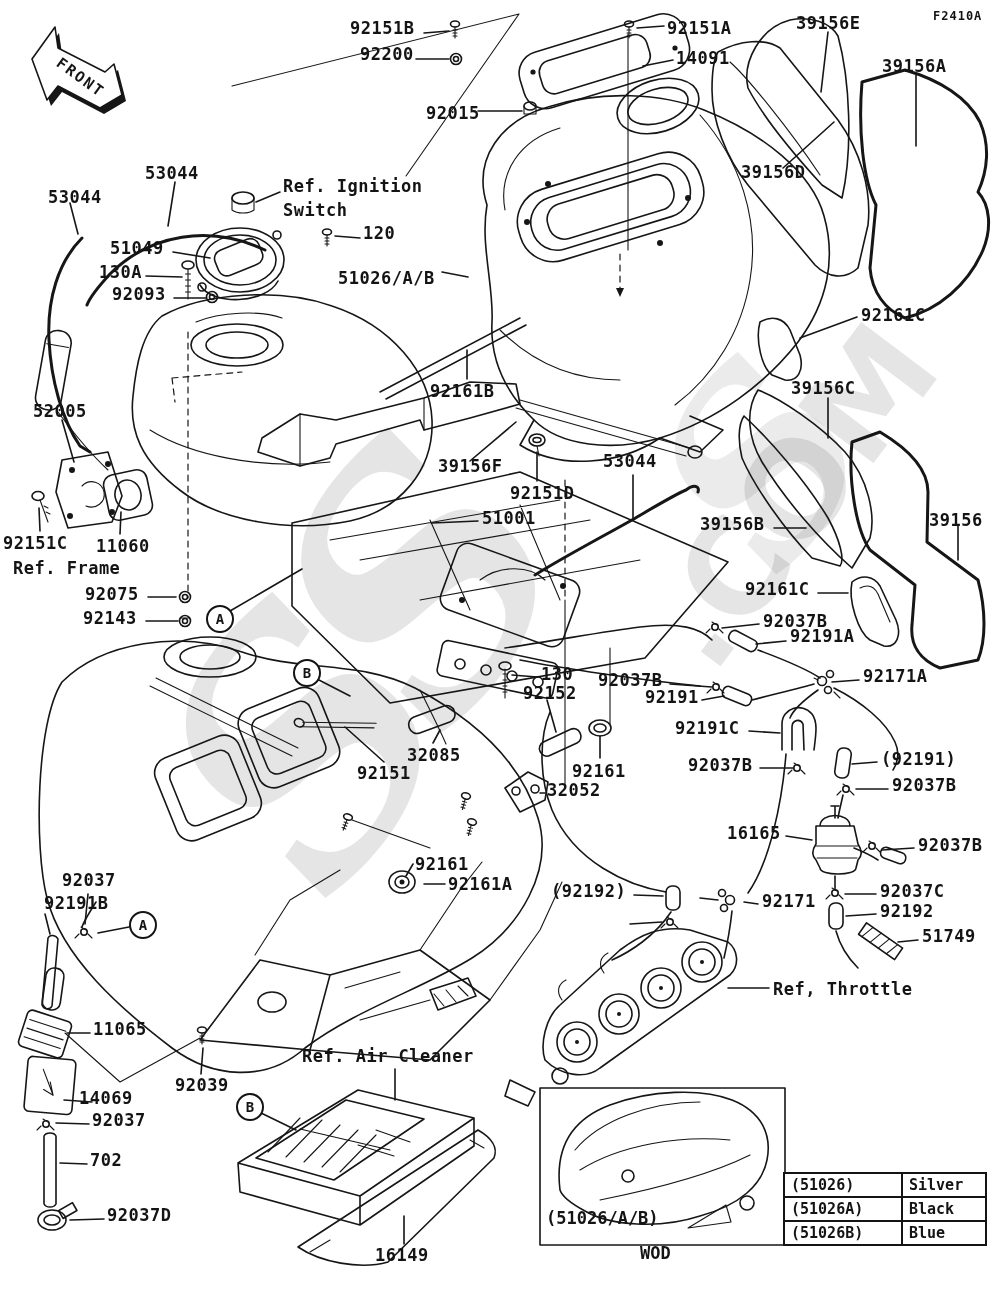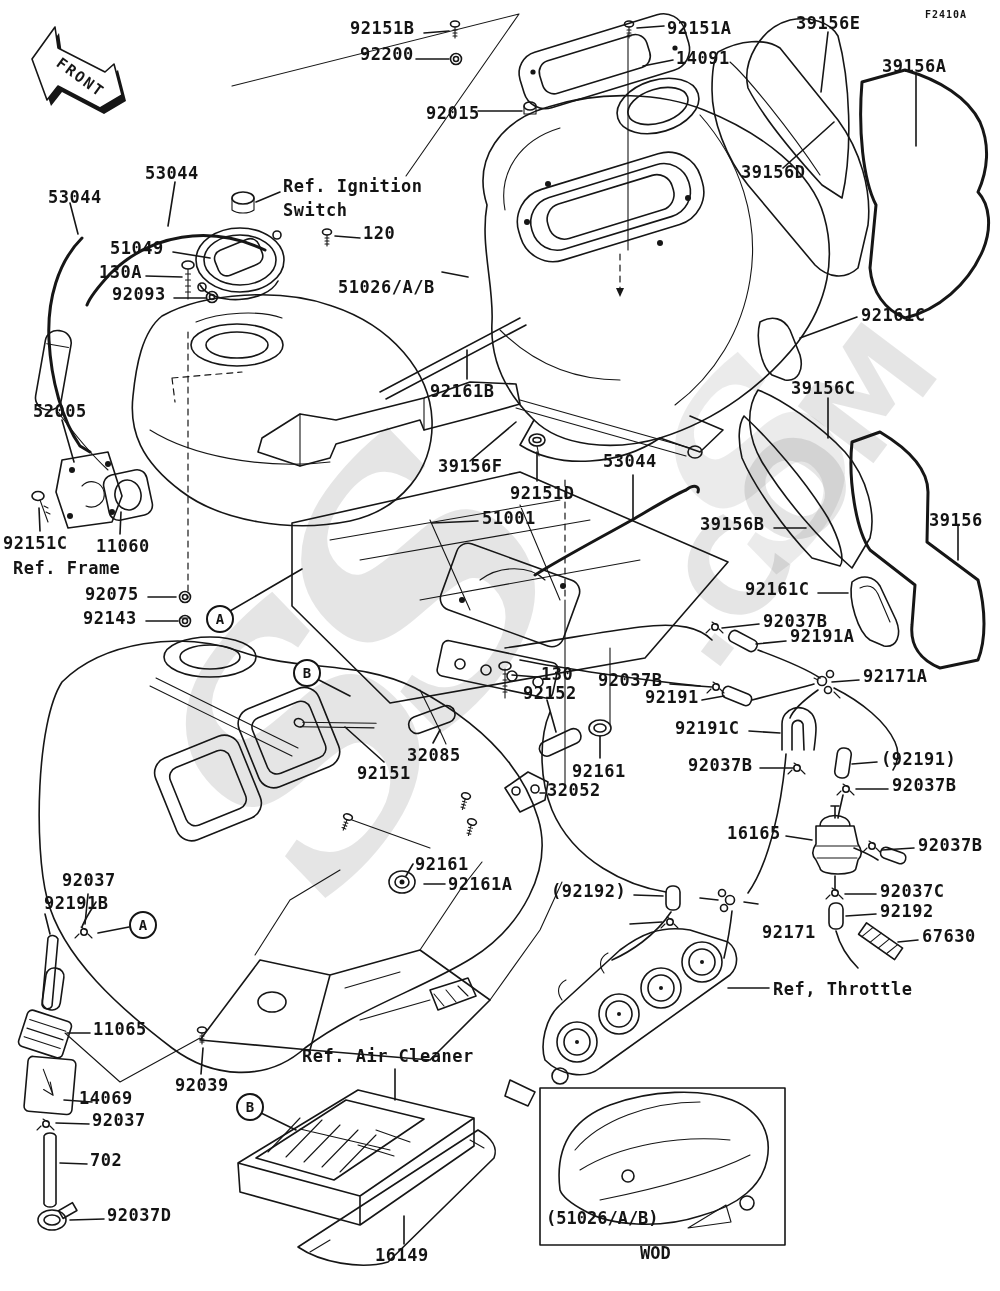--- a/index.html
+++ b/index.html
@@ -18,21 +18,21 @@
   #art .thick{stroke-width:3;}
   #art .thin{stroke-width:1.1;}
   #art .dash{stroke-dasharray:6 5;stroke-width:1.2;}
   #art .f{fill:#161616;stroke:none;}
   #art .wht{fill:#ffffff;}
   #art text{stroke:none;fill:#161616;font-family:"DejaVu Sans Mono",monospace;font-weight:bold;}
   
   #labels{position:absolute;left:0;top:0;width:100%;height:100%;z-index:3;}
   .lbl{position:absolute;font:bold 17px "DejaVu Sans Mono",monospace;letter-spacing:.5px;
        color:#141414;white-space:nowrap;}
-  .lbl.sm{font-size:10px;letter-spacing:1px;}
+  .lbl.sm{font-size:12px;letter-spacing:1px;margin-left:8px;}
   .callout{position:absolute;width:24px;height:24px;border:2px solid #141414;border-radius:50%;
            background:#fff;display:flex;align-items:center;justify-content:center;
            font:bold 14px "DejaVu Sans Mono",monospace;color:#141414;z-index:3;}
   
   #inset-caption{position:absolute;left:546px;top:1208px;font:bold 17px "DejaVu Sans Mono",monospace;color:#141414;z-index:3;}
   #inset-footnote{position:absolute;left:640px;top:1243px;font:bold 17px "DejaVu Sans Mono",monospace;color:#141414;z-index:3;}
   #color-table{position:absolute;left:783px;top:1172px;width:204px;z-index:3;
                border:2px solid #141414;border-collapse:collapse;background:#fff;}
   #color-table td{border:2px solid #141414;font:bold 15px "DejaVu Sans Mono",monospace;
                   color:#141414;padding:1px 6px;height:20px;white-space:nowrap;}
@@ -433,21 +433,21 @@
       <div class="lbl" style="left: 426px; top: 103px;">92015</div>
       <div class="lbl" style="left: 741px; top: 162px;">39156D</div>
       <div class="lbl" style="left: 145px; top: 163px;">53044</div>
       <div class="lbl" style="left: 48px; top: 187px;">53044</div>
       <div class="lbl" style="left: 283px; top: 176px;">Ref. Ignition</div>
       <div class="lbl" style="left: 283px; top: 200px;">Switch</div>
       <div class="lbl" style="left: 363px; top: 223px;">120</div>
       <div class="lbl" style="left: 110px; top: 238px;">51049</div>
       <div class="lbl" style="left: 99px; top: 262px;">130A</div>
       <div class="lbl" style="left: 112px; top: 284px;">92093</div>
-      <div class="lbl" style="left: 338px; top: 277px; text-align: right;">51026/A/B</div>
+      <div class="lbl" style="left: 338px; top: 268px; text-align: right;">51026/A/B</div>
       <div class="lbl" style="left: 430px; top: 381px;">92161B</div>
       <div class="lbl" style="left: 438px; top: 456px;">39156F</div>
       <div class="lbl" style="left: 510px; top: 483px;">92151D</div>
       <div class="lbl" style="left: 603px; top: 451px;">53044</div>
       <div class="lbl" style="left: 482px; top: 508px;">51001</div>
       <div class="lbl" style="left: 33px; top: 401px;">52005</div>
       <div class="lbl" style="left: 3px; top: 533px;">92151C</div>
       <div class="lbl" style="left: 96px; top: 536px;">11060</div>
       <div class="lbl" style="left: 13px; top: 558px;">Ref. Frame</div>
       <div class="lbl" style="left: 85px; top: 584px;">92075</div>
@@ -464,24 +464,24 @@
       <div class="lbl" style="left: 645px; top: 687px;">92191</div>
       <div class="lbl" style="left: 541px; top: 664px;">130</div>
       <div class="lbl" style="left: 523px; top: 683px;">92152</div>
       <div class="lbl" style="left: 675px; top: 718px;">92191C</div>
       <div class="lbl" style="left: 688px; top: 755px;">92037B</div>
       <div class="lbl" style="left: 881px; top: 749px;">(92191)</div>
       <div class="lbl" style="left: 892px; top: 775px;">92037B</div>
       <div class="lbl" style="left: 727px; top: 823px;">16165</div>
       <div class="lbl" style="left: 918px; top: 835px;">92037B</div>
       <div class="lbl" style="left: 551px; top: 881px;">(92192)</div>
-      <div class="lbl" style="left: 762px; top: 891px; margin-top: 31px;">92171</div>
+      <div class="lbl" style="left: 762px; top: 891px;">92171</div>
       <div class="lbl" style="left: 880px; top: 881px;">92037C</div>
       <div class="lbl" style="left: 880px; top: 901px;">92192</div>
-      <div class="lbl" style="left: 922px; top: 926px;">67630</div>
+      <div class="lbl" style="left: 922px; top: 926px;">51749</div>
       <div class="lbl" style="left: 572px; top: 761px;">92161</div>
       <div class="lbl" style="left: 547px; top: 780px;">32052</div>
       <div class="lbl" style="left: 407px; top: 745px;">32085</div>
       <div class="lbl" style="left: 357px; top: 763px;">92151</div>
       <div class="lbl" style="left: 415px; top: 854px;">92161</div>
       <div class="lbl" style="left: 448px; top: 874px;">92161A</div>
       <div class="lbl" style="left: 62px; top: 870px;">92037</div>
       <div class="lbl" style="left: 12px; top: 893px; margin-left: 32px;">92191B</div>
       <div class="lbl" style="left: 93px; top: 1019px; text-align: center;">11065</div>
       <div class="lbl" style="left: 79px; top: 1088px;">14069</div>
@@ -494,13 +494,29 @@
       <div class="lbl" style="left: 773px; top: 979px;">Ref, Throttle</div>
       <div class="callout" style="left: 206px; top: 605px;">A</div>
       <div class="callout" style="left: 293px; top: 659px;">B</div>
       <div class="callout" style="left: 129px; top: 911px;">A</div>
       <div class="callout" style="left: 236px; top: 1093px;">B</div>
     </div>
 
   <div id="inset-caption">(51026/A/B)</div>
   <div id="inset-footnote">WOD</div>
 
+  <table id="color-table">
+    <tbody>
+        <tr>
+      <td class="c1">(51026)</td>
+      <td>Silver</td>
+    </tr>
+    <tr>
+      <td class="c1">(51026A)</td>
+      <td>Black</td>
+    </tr>
+    <tr>
+      <td class="c1">(51026B)</td>
+      <td>Blue</td>
+    </tr>
+  </tbody>
+    </table>
 </div>
 
 </body></html>

